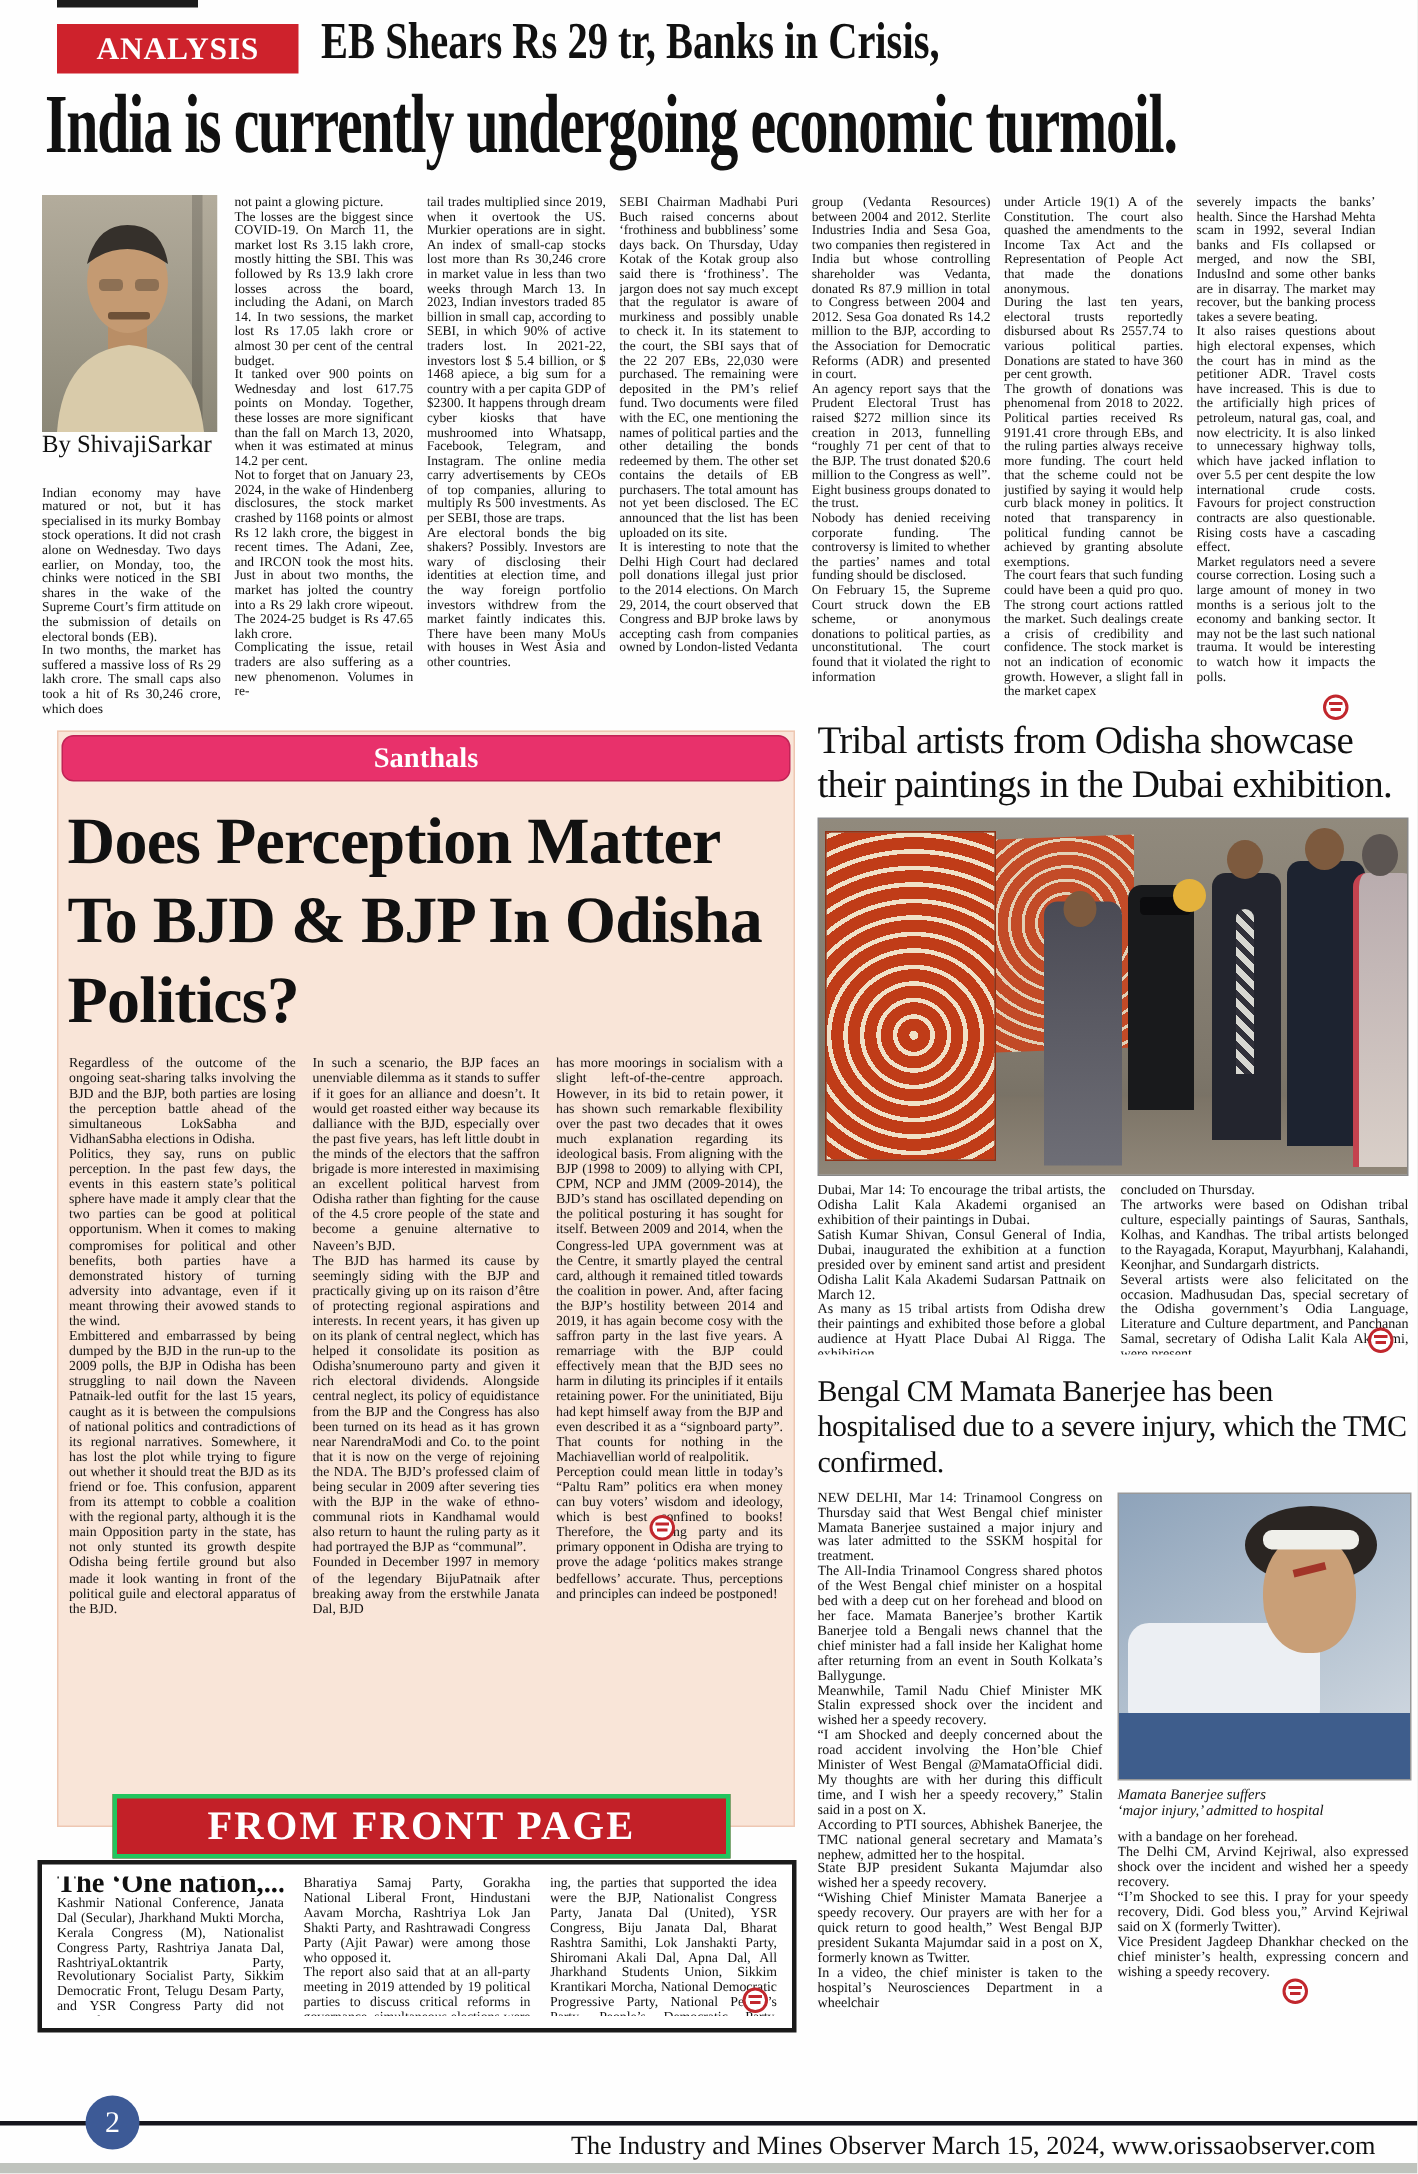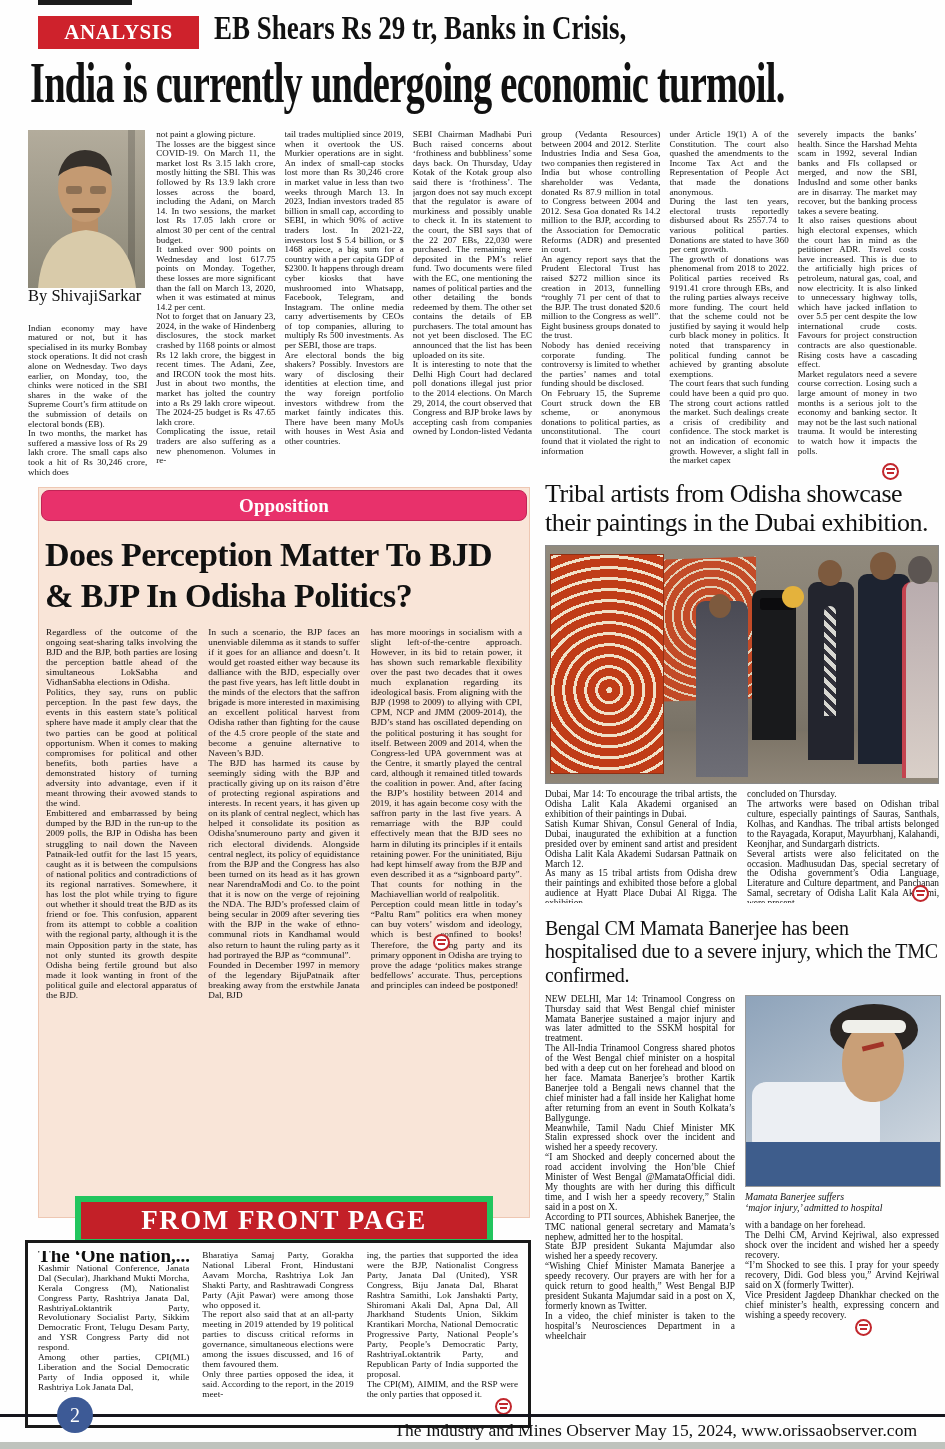--- a/index.html
+++ b/index.html
@@ -35,21 +35,21 @@
            background:linear-gradient(105deg,#b98d63 0%,#d9b98b 18%,#e9d9b8 38%,#f6efdb 55%,#efe7cf 72%,#cfc3a4 100%);overflow:hidden;}
   .hand1{position:absolute;left:2%;top:10%;width:33%;height:74%;background:#c9a176;border-radius:45% 60% 50% 50%;transform:rotate(14deg);}
   .hand2{position:absolute;left:28%;top:-8%;width:28%;height:58%;background:#c79e72;border-radius:50%;}
   .pen{position:absolute;left:26%;top:38%;width:26%;height:4px;background:#25252e;transform:rotate(24deg);}
   .textlines{position:absolute;left:0;bottom:0;width:70%;height:42%;
              background:repeating-linear-gradient(172deg,rgba(90,60,30,.22) 0 2px,transparent 2px 9px);
              transform:skewY(-4deg);}
   .edportrait{position:absolute;right:6px;top:6px;width:88px;height:120px;border:1px solid #bbb;}
   .edcaption{position:absolute;left:0;right:0;bottom:2px;height:24px;display:flex;align-items:center;
              justify-content:center;font-weight:bold;font-size:15px;color:#3a5f9e;background:#fff;}
-  .edhead{margin:14px 6px 6px;font-size:34px;line-height:1.2;font-weight:bold;letter-spacing:-.5px;}
+  .edhead{margin:14px 6px 6px;font-size:44px;line-height:1.2;font-weight:bold;letter-spacing:-.5px;}
   .edcols{display:flex;gap:11px;margin:10px 7px 0;height:412px;}
   .edcols .ecol{flex:1;overflow:hidden;font-size:9.2px;line-height:10.1px;text-align:justify;position:relative;}
   
   .rightcol{position:absolute;left:545px;top:480px;width:394px;}
   .tribalhead{font-size:26px;line-height:1.1;letter-spacing:-.5px;margin:0;font-weight:normal;}
   .tribalphoto{margin-top:8px;width:392px;height:237px;border:1px solid #888;position:relative;overflow:hidden;
                background:linear-gradient(#918a7d,#7d766a 70%,#6e685c);}
   .floor{position:absolute;bottom:0;width:100%;height:52px;background:linear-gradient(#7b7366,#8f8678);}
   .painting1{position:absolute;left:4px;top:8px;width:112px;height:218px;
              background:repeating-radial-gradient(circle at 52% 62%,#f0e1c8 0 3px,#c03c18 3px 11px);
@@ -71,23 +71,23 @@
   .mpillow{position:absolute;left:6px;top:86px;width:128px;height:72px;background:#eceff3;border-radius:14px;}
   .mhair{position:absolute;left:84px;top:8px;width:88px;height:52px;background:#2a2522;border-radius:50%;}
   .mface{position:absolute;left:96px;top:26px;width:62px;height:80px;background:#c99f77;border-radius:50% 50% 46% 46%;}
   .mband{position:absolute;left:96px;top:24px;width:64px;height:13px;background:#efefea;border-radius:6px;}
   .mcut{position:absolute;left:116px;top:48px;width:22px;height:5px;background:#a23428;transform:rotate(-14deg);}
   .mblanket{position:absolute;left:0;bottom:0;width:100%;height:44px;background:#3e5d8c;}
   .mcaption{font-style:italic;font-size:9.8px;line-height:11.5px;margin:4px 0 6px;}
   .mrest{font-size:9.4px;line-height:10px;text-align:justify;height:118px;overflow:hidden;}
   
   .ffpbanner{position:absolute;left:75px;top:1196px;width:406px;height:37px;background:#c32028;
-             border:6px solid #22c55e;color:#fff;font-weight:bold;font-size:27px;letter-spacing:1.5px;
+             border:3px solid #22c55e;color:#fff;font-weight:bold;font-size:27px;letter-spacing:1.5px;
              display:flex;align-items:center;justify-content:center;}
-  .ffpbox{position:absolute;left:25px;top:1240px;width:506px;height:188px;border:3px solid #1a1a1a;
+  .ffpbox{position:absolute;left:25px;top:1240px;width:506px;height:115px;border:3px solid #1a1a1a;
           background:#fff;box-sizing:border-box;padding:8px 10px;display:flex;gap:13px;}
   .ffpbox .fcol{flex:1;overflow:hidden;font-size:9.2px;line-height:9.9px;text-align:justify;position:relative;}
   .ffptitle{font-size:19px;font-weight:600;margin:0 0 3px;white-space:nowrap;}
   
   .footrule{position:absolute;left:0;top:1414px;width:945px;height:3px;background:#15151d;}
   .pagenum{position:absolute;left:57px;top:1397px;width:36px;height:36px;border-radius:50%;
            background:#3d5a96;color:#fff;font-size:20px;display:flex;align-items:center;justify-content:center;}
   .foottext{position:absolute;right:28px;top:1420px;font-size:17.5px;}
   .bottomstrip{position:absolute;left:0;bottom:0;width:100%;height:7px;background:#bfc3bd;}
 </style>
@@ -155,21 +155,21 @@
     </div>
     <div class="col">
       <div class="multi">severely impacts the banks’ health. Since the Harshad Mehta scam in 1992, several Indian banks and FIs collapsed or merged, and now the SBI, IndusInd and some other banks are in disarray. The market may recover, but the banking process takes a severe beating.
 It also raises questions about high electoral expenses, which the court has in mind as the petitioner ADR. Travel costs have increased. This is due to the artificially high prices of petroleum, natural gas, coal, and now electricity. It is also linked to unnecessary highway tolls, which have jacked inflation to over 5.5 per cent despite the low international crude costs. Favours for project construction contracts are also questionable. Rising costs have a cascading effect.
 Market regulators need a severe course correction. Losing such a large amount of money in two months is a serious jolt to the economy and banking sector. It may not be the last such national trauma. It would be interesting to watch how it impacts the polls.</div>
       <span class="endicon" style="bottom:2px;right:18px;"></span>
     </div>
   </section>
 
   <section class="editorial">
-    <div class="edbanner">Opposition</div>
+    <div class="edbanner">Santhals</div>
     <h2 class="edhead">Does Perception Matter To BJD &amp; BJP In Odisha Politics?</h2>
     <div class="edcols">
       <div class="ecol">
         <div class="multi">Regardless of the outcome of the ongoing seat-sharing talks involving the BJD and the BJP, both parties are losing the perception battle ahead of the simultaneous LokSabha and VidhanSabha elections in Odisha.
 Politics, they say, runs on public perception. In the past few days, the events in this eastern state’s political sphere have made it amply clear that the two parties can be good at political opportunism. When it comes to making compromises for political and other benefits, both parties have a demonstrated history of turning adversity into advantage, even if it meant throwing their avowed stands to the wind.
 Embittered and embarrassed by being dumped by the BJD in the run-up to the 2009 polls, the BJP in Odisha has been struggling to nail down the Naveen Patnaik-led outfit for the last 15 years, caught as it is between the compulsions of national politics and contradictions of its regional narratives. Somewhere, it has lost the plot while trying to figure out whether it should treat the BJD as its friend or foe. This confusion, apparent from its attempt to cobble a coalition with the regional party, although it is the main Opposition party in the state, has not only stunted its growth despite Odisha being fertile ground but also made it look wanting in front of the political guile and electoral apparatus of the BJD.</div>
       </div>
       <div class="ecol">
         <div class="multi">In such a scenario, the BJP faces an unenviable dilemma as it stands to suffer if it goes for an alliance and doesn’t. It would get roasted either way because its dalliance with the BJD, especially over the past five years, has left little doubt in the minds of the electors that the saffron brigade is more interested in maximising an excellent political harvest from Odisha rather than fighting for the cause of the 4.5 crore people of the state and become a genuine alternative to Naveen’s BJD.
 The BJD has harmed its cause by seemingly siding with the BJP and practically giving up on its raison d’être of protecting regional aspirations and interests. In recent years, it has given up on its plank of central neglect, which has helped it consolidate its position as Odisha’snumerouno party and given it rich electoral dividends. Alongside central neglect, its policy of equidistance from the BJP and the Congress has also been turned on its head as it has grown near NarendraModi and Co. to the point that it is now on the verge of rejoining the NDA. The BJD’s professed claim of being secular in 2009 after severing ties with the BJP in the wake of ethno-communal riots in Kandhamal would also return to haunt the ruling party as it had portrayed the BJP as “communal”.
@@ -260,18 +260,18 @@
     <div class="fcol">
       <div class="multi">ing, the parties that supported the idea were the BJP, Nationalist Congress Party, Janata Dal (United), YSR Congress, Biju Janata Dal, Bharat Rashtra Samithi, Lok Janshakti Party, Shiromani Akali Dal, Apna Dal, All Jharkhand Students Union, Sikkim Krantikari Morcha, National Democratic Progressive Party, National People’s Party, People’s Democratic Party, RashtriyaLoktantrik Party, and Republican Party of India supported the proposal.
 The CPI(M), AIMIM, and the RSP were the only parties that opposed it.</div>
       <span class="endicon" style="bottom:2px;right:6px;"></span>
     </div>
   </section>
 
   <div class="footrule"></div>
   <div class="pagenum">2</div>
   <div class="foottext">
-    <span>The Industry and Mines Observer May 15, 2024,</span>
+    <span>The Industry and Mines Observer March 15, 2024,</span>
     <span>www.orissaobserver.com</span>
   </div>
   <div class="bottomstrip"></div>
 
 </div>
 
 </body></html>

